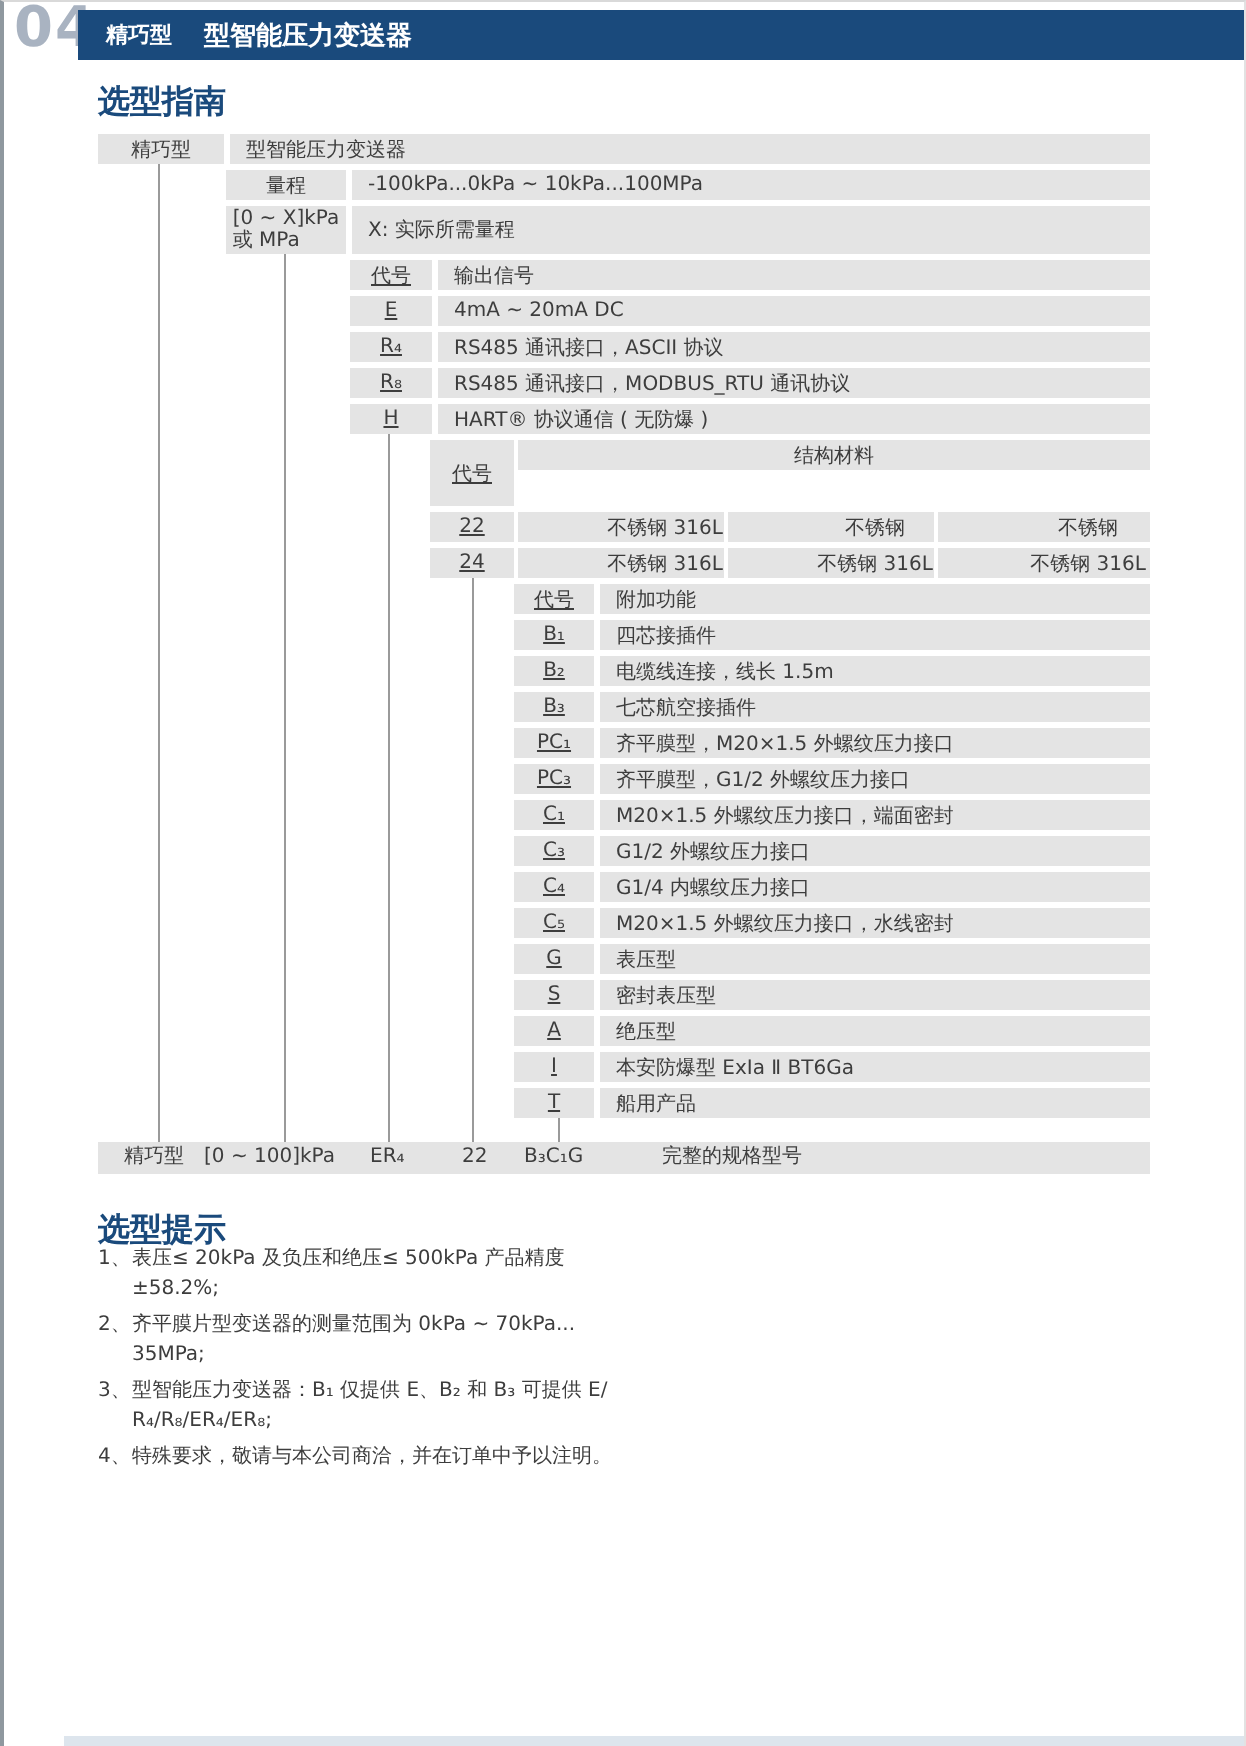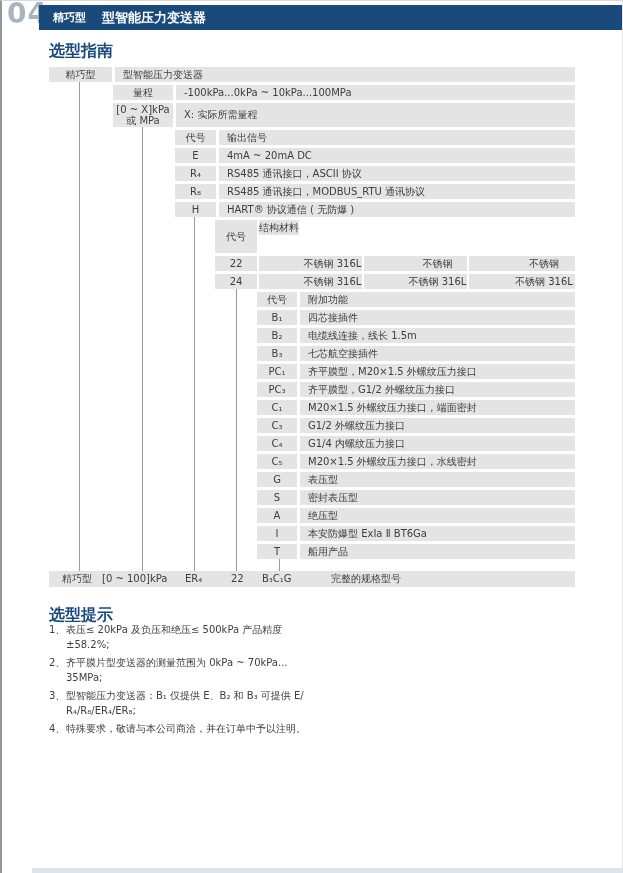--- a/index.html
+++ b/index.html
@@ -23,37 +23,37 @@
     position:absolute; left:47px; color:#1a4a7c; font-size:16px; font-weight:bold;
   }
   .guide-title { top:40px; }
   .tips-title  { top:604px; }
 
   .sel-table { position:absolute; left:47px; top:66px; width:526px; }
   .t-row { display:flex; height:15px; margin-bottom:3px; font-size:10px; color:#3d3d3d; position:relative; z-index:1; }
   .cell { background:#e4e4e4; display:flex; align-items:center; }
   .cell.center { justify-content:center; text-align:center; }
   .cell.desc { flex:1; padding-left:8px; }
-  .code-cell { justify-content:center; }
+  .code-cell { justify-content:center;text-decoration:underline; }
 
   .row-model .label { width:63px; justify-content:center; }
   .row-model .desc { margin-left:3px; }
   .row-range { margin-left:64px; }
   .row-range .label { width:60px; justify-content:center; }
   .row-range .desc { margin-left:3px; }
   .row-range.twoline { height:24px; }
-  .row-range.twoline .label { white-space:pre-line; line-height:11px; text-align:center; }
+  .row-range.twoline .label { white-space:pre-line; line-height:11px; }
 
   .row-out { margin-left:126px; }
   .row-out .code { width:41px; }
   .row-out .desc { margin-left:3px; }
 
   .mat-header { display:flex; margin-left:166px; height:33px; margin-bottom:3px; font-size:10px; color:#3d3d3d; position:relative; z-index:1; }
   .mat-header .code { width:42px; height:33px; }
-  .mat-right { flex:1; margin-left:2px; display:flex; flex-direction:row; }
+  .mat-right { flex:1; margin-left:2px; display:flex; flex-direction:column; }
   .mat-right .mtitle { height:15px; margin-bottom:3px; }
   .mat-cols { display:flex; height:15px; }
   .mat-c { width:103px; }
   .mat-c + .mat-c { margin-left:2px; }
   .mat-c.last { flex:1; }
   .row-mat { margin-left:166px; }
   .row-mat .code { width:42px; }
   .row-mat .mat-c { margin-left:2px; width:103px;padding-left:44px; }
   .row-mat .mat-c.last { flex:1; }
 

